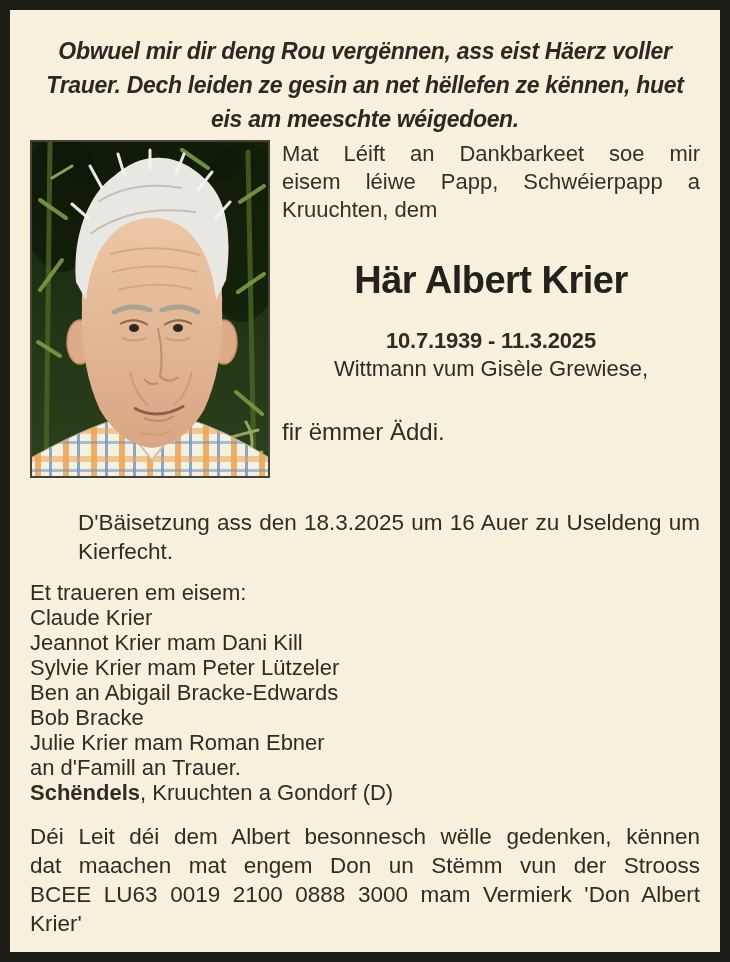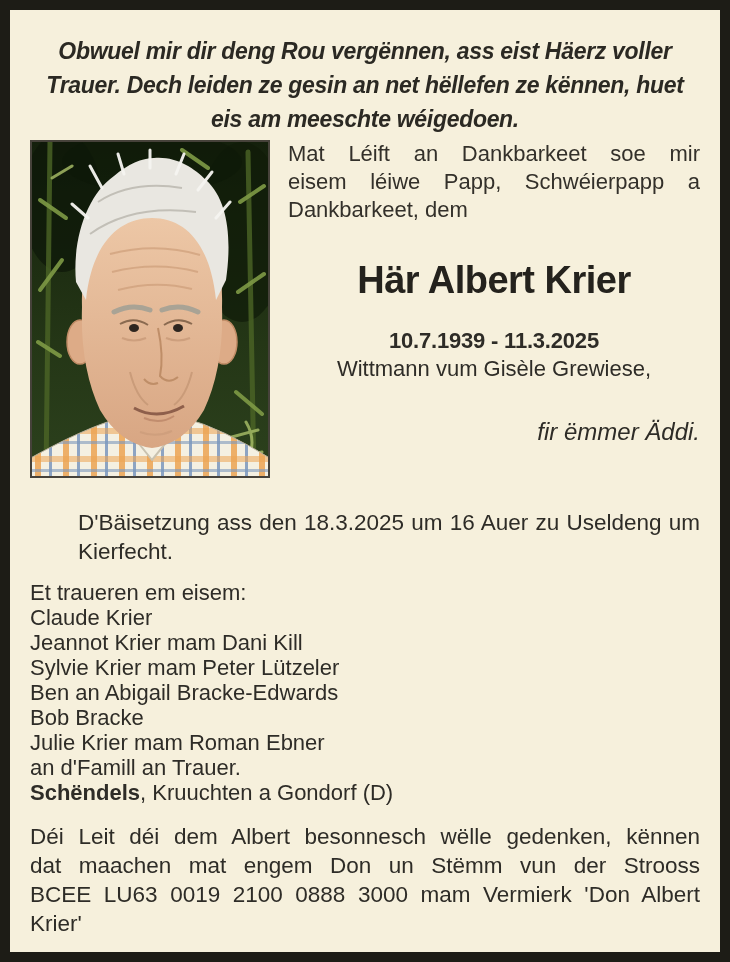--- a/index.html
+++ b/index.html
@@ -32,21 +32,21 @@
   .photo-frame {
     flex: 0 0 auto;
     width: 236px;
     height: 334px;
     border: 2px solid #46423a;
     background: #1a260f;
   }
   .photo-frame svg { display:block; }
   .right-col {
     flex: 1 1 auto;
-    padding-left: 18px;
+    padding-left: 12px;
     padding-top: 0;
   }
   .intro { font-size: 22px; line-height: 28px; color:#33302a; }
   .jline { text-align: justify; text-align-last: justify; white-space: normal; }
   .jline-last { text-align: left; }
   .deceased-name {
     margin-top: 35px;
     font-size: 38px;
     font-weight: bold;
     letter-spacing: -0.5px;
@@ -61,22 +61,21 @@
     letter-spacing: -0.2px;
   }
   .deceased-relation {
     font-size: 22px;
     line-height: 30px;
     text-align: center;
   }
   .farewell {
     margin-top: 34px;
     font-size: 24px;
-    text-align: right;
-    font-style: italic;
+    text-align: left;
   }
   .funeral {
     margin-top: 30px;
     font-size: 22.5px;
     line-height: 29px;
     margin-left: 48px;
   }
   .mourners {
     margin-top: 14px;
     font-size: 22px;
@@ -214,21 +213,21 @@
             <path d="M108 290 Q124 296 140 289" stroke="#c89a78" stroke-width="2" opacity="0.6"></path>
           </g>
         </g>
       </svg>
     </div>
 
     <div class="right-col">
       <div class="intro">
         <div class="jline">Mat Léift an Dankbarkeet soe mir</div>
         <div class="jline">eisem léiwe Papp, Schwéierpapp a</div>
-        <div class="jline-last">Dankbarkeet, dem</div>
+        <div class="jline-last">Kruuchten, dem</div>
       </div>
 
       <div class="deceased-name">Här Albert Krier</div>
       <div class="deceased-dates">10.7.1939 - 11.3.2025</div>
       <div class="deceased-relation">Wittmann vum Gisèle Grewiese,</div>
       <div class="farewell">fir ëmmer Äddi.</div>
     </div>
   </div>
 
   <div class="funeral">

